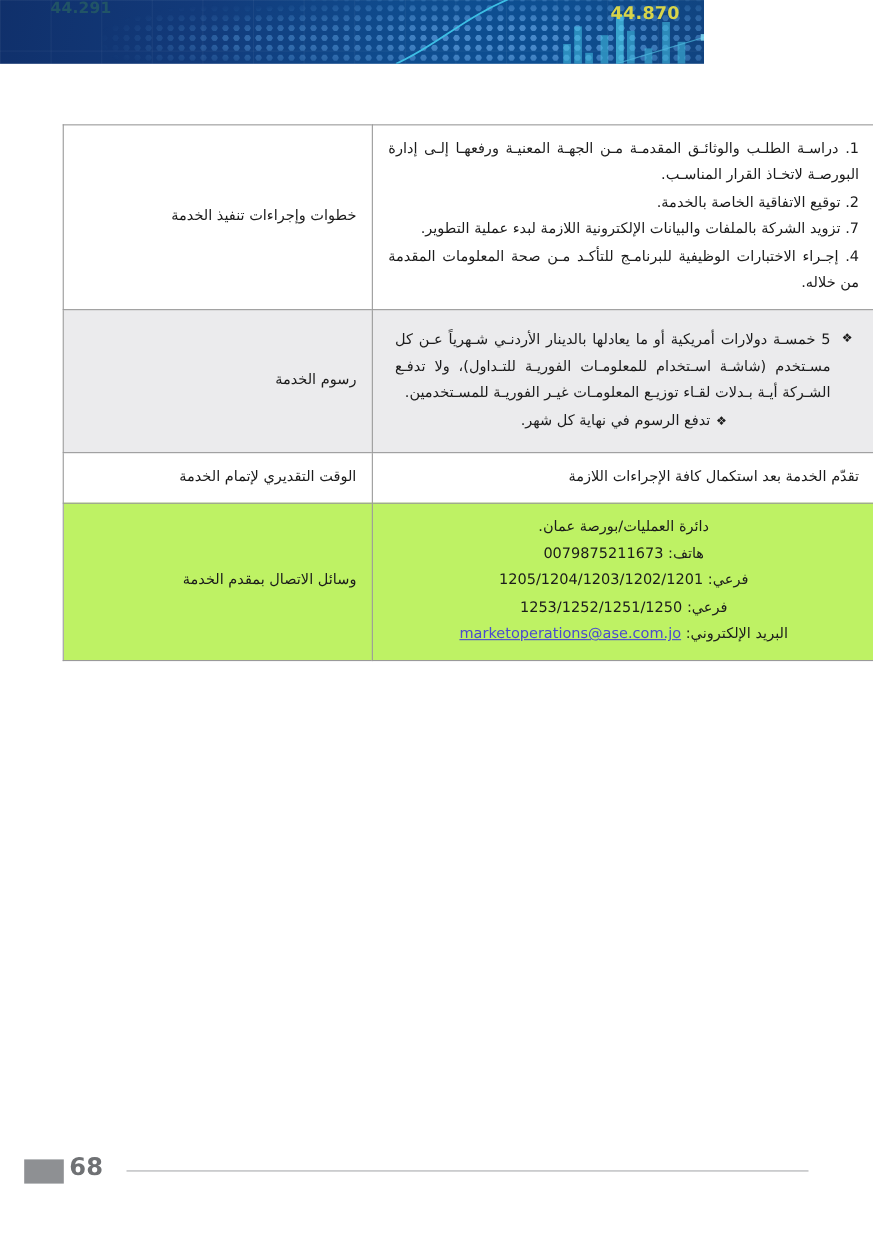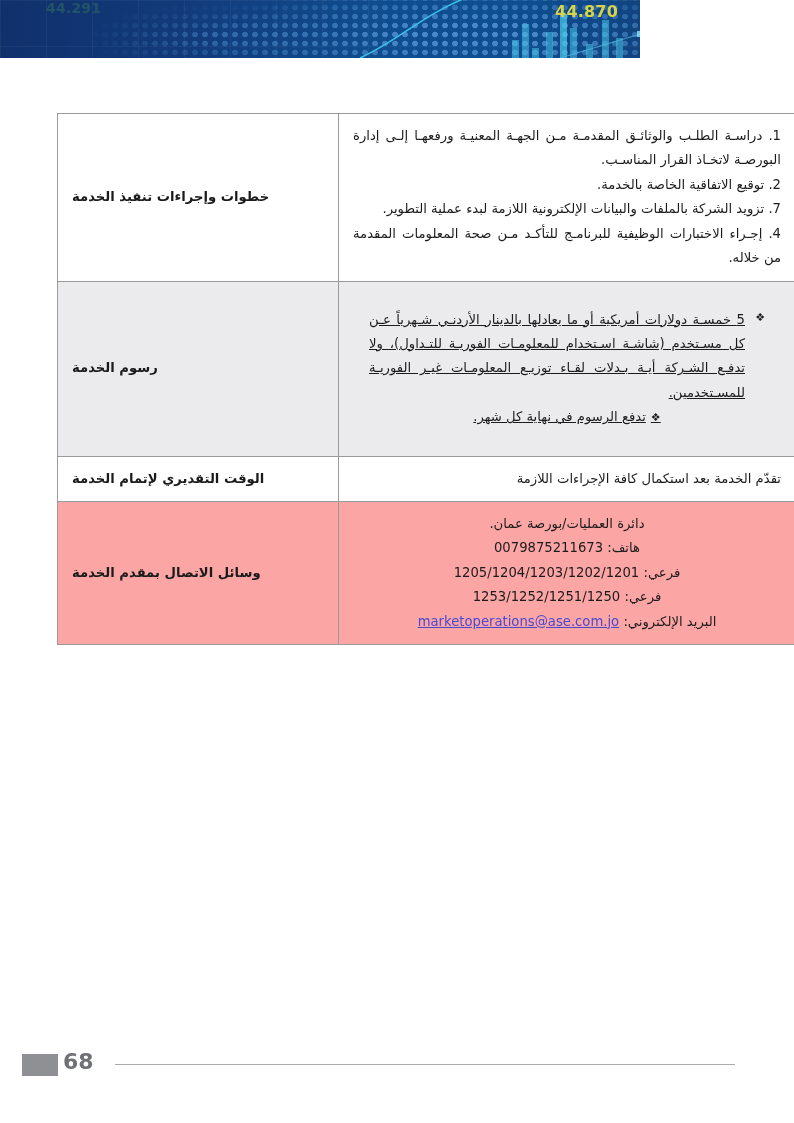--- a/index.html
+++ b/index.html
@@ -108,35 +108,35 @@
   .doc-table td {
     border: 1px solid #9a9a9a;
     vertical-align: middle;
     padding: 10px 14px;
     font-size: 13.2px;
     line-height: 1.85;
     color: #1b1b1b;
   }
   .col-label {
     width: 252px;
-    text-align: left;
-    font-weight: bold;
+    text-align: right;
+    font-weight: normal;
     font-size: 13.6px;
   }
   .col-value {
     width: 428px;
     text-align: right;
   }
   .row-white  > td { background: #ffffff; }
   .row-gray   > td { background: #ebebed; }
-  .row-beige  > td { background: #fca5a5; }
+  .row-beige  > td { background: #bef264; }
 
   .val-line { display: block; text-align: justify; text-align-last: right; }
 
-  ul.bullets { margin: 16px; padding: 0; list-style: none; text-decoration: underline; }
+  ul.bullets { margin: 6px; padding: 0; list-style: none; }
   ul.bullets li {
     position: relative;
     padding-right: 20px;
     text-align: justify;
     text-align-last: right;
   }
   ul.bullets li::before {
     content: "\2756";
     position: absolute;
     right: 0;

